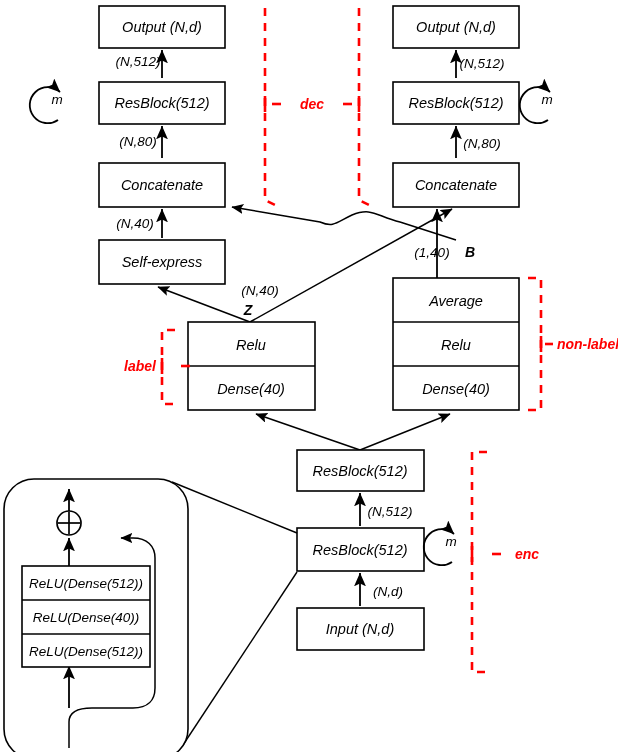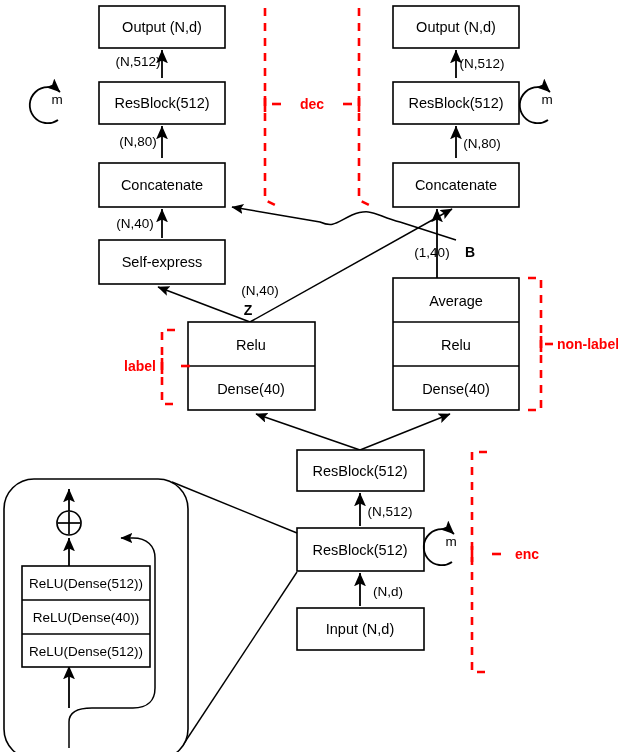--- a/index.html
+++ b/index.html
@@ -7,20 +7,21 @@
     padding: 0;
     background: #ffffff;
   }
   #diagram-root {
     position: relative;
     width: 618px;
     height: 752px;
     background: #ffffff;
     font-family: "Liberation Sans", sans-serif;
     overflow: hidden;
+    font-style: italic;
   }
   svg.diagram {
     display: block;
     width: 618px;
     height: 752px;
   }
   .box {
     fill: #ffffff;
     stroke: #000000;
     stroke-width: 1.6;

